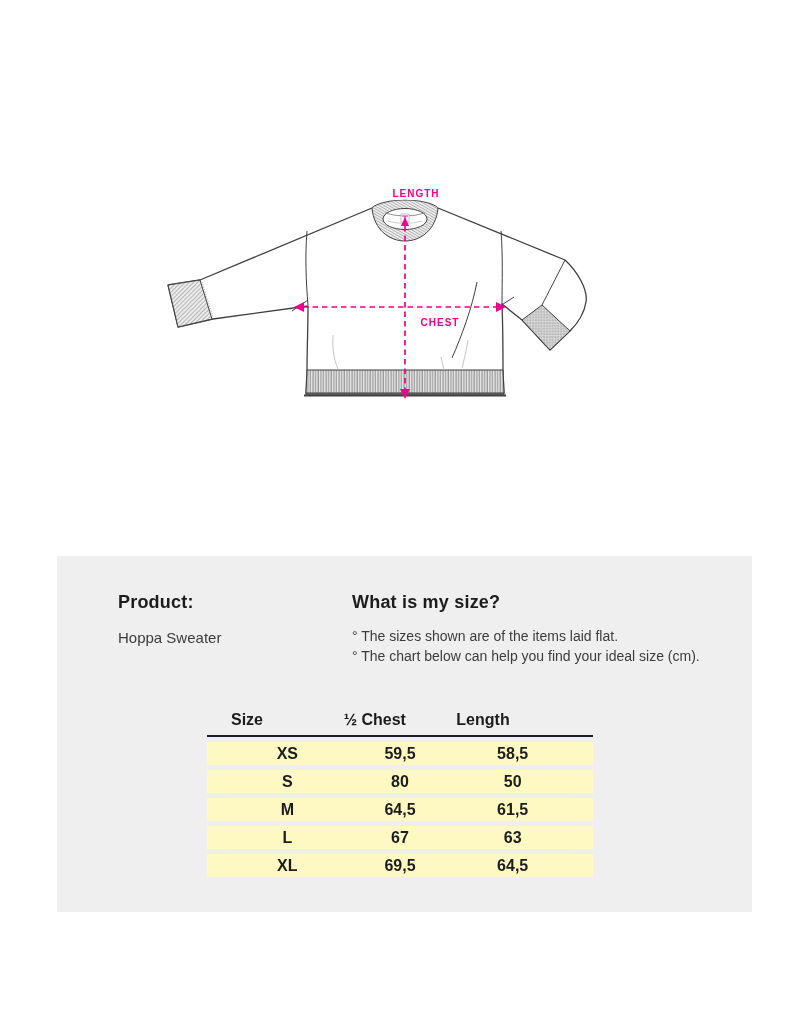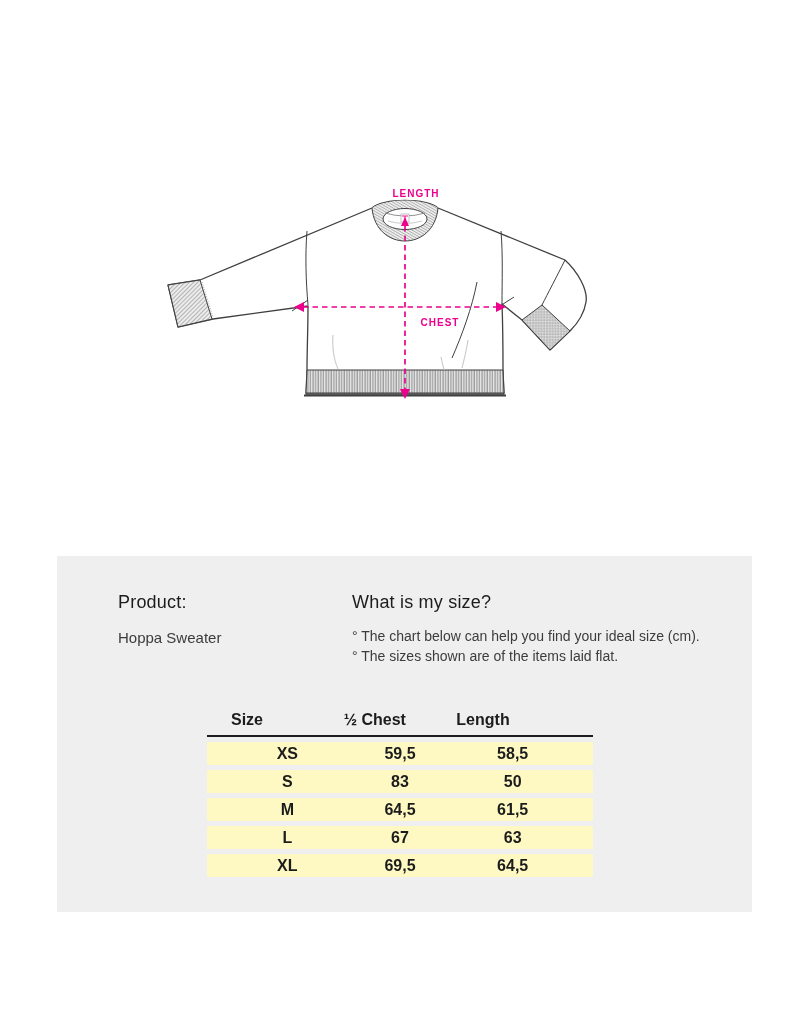--- a/index.html
+++ b/index.html
@@ -12,21 +12,21 @@
   .marrow{fill:var(--accent,#ec008c);stroke:none;}
   .mtext{fill:var(--accent,#ec008c);font-weight:bold;font-size:10px;letter-spacing:1px;
          font-family:"Liberation Sans","DejaVu Sans",sans-serif;}
   .outline{fill:#ffffff;stroke:#3f3f3f;stroke-width:1.3;stroke-linejoin:round;}
   .seam{fill:none;stroke:#3f3f3f;stroke-width:1;}
   .drape{fill:none;stroke:#c4c4c4;stroke-width:1;}
 
   
   .panel{position:absolute;left:57px;top:556px;width:695px;height:414px;
          background:var(--panel-bg,#efefef);}
-  .heading{position:absolute;margin:0;font-size:18px;font-weight:normal;color:#1c1c1c;letter-spacing:.2px;}
+  .heading{position:absolute;margin:0;font-size:18px;font-weight:bold;color:#1c1c1c;letter-spacing:.2px;}
   .product-heading{left:61px;top:36px;}
   .size-heading{left:295px;top:36px;}
   .product-name{position:absolute;left:61px;top:73px;margin:0;font-size:15px;color:#3c3c3c;}
   .notes{position:absolute;left:295px;top:70px;}
   .note{margin:0;font-size:14px;line-height:20px;color:#3c3c3c;}
 
   
   .size-table{position:absolute;left:150px;top:152px;width:386px;}
   .thead{display:grid;grid-template-columns:1fr 1fr 1fr;padding:0 24px;height:24px;
          align-items:center;text-align:left;font-weight:bold;font-size:16px;color:#1c1c1c;}
@@ -111,40 +111,40 @@
     </svg>
   </div>
 
   <section class="panel">
 
     <h2 class="heading product-heading">Product:</h2>
     <p class="product-name">Hoppa Sweater</p>
 
     <h2 class="heading size-heading">What is my size?</h2>
     <div class="notes">
+      <p class="note">° The sizes shown are of the items laid flat.</p>
       <p class="note">° The chart below can help you find your ideal size (cm).</p>
-      <p class="note">° The sizes shown are of the items laid flat.</p>
     </div>
 
     <div class="size-table">
       <div class="thead">
         <span>Size</span>
         <span>½ Chest</span>
         <span>Length</span>
       </div>
       <div class="rule"></div>
 
       <div class="trow">
         <span>XS</span>
         <span>59,5</span>
         <span>58,5</span>
       </div>
       <div class="trow">
         <span>S</span>
-        <span>83</span>
+        <span>80</span>
         <span>50</span>
       </div>
       <div class="trow">
         <span>M</span>
         <span>64,5</span>
         <span>61,5</span>
       </div>
       <div class="trow">
         <span>L</span>
         <span>67</span>

